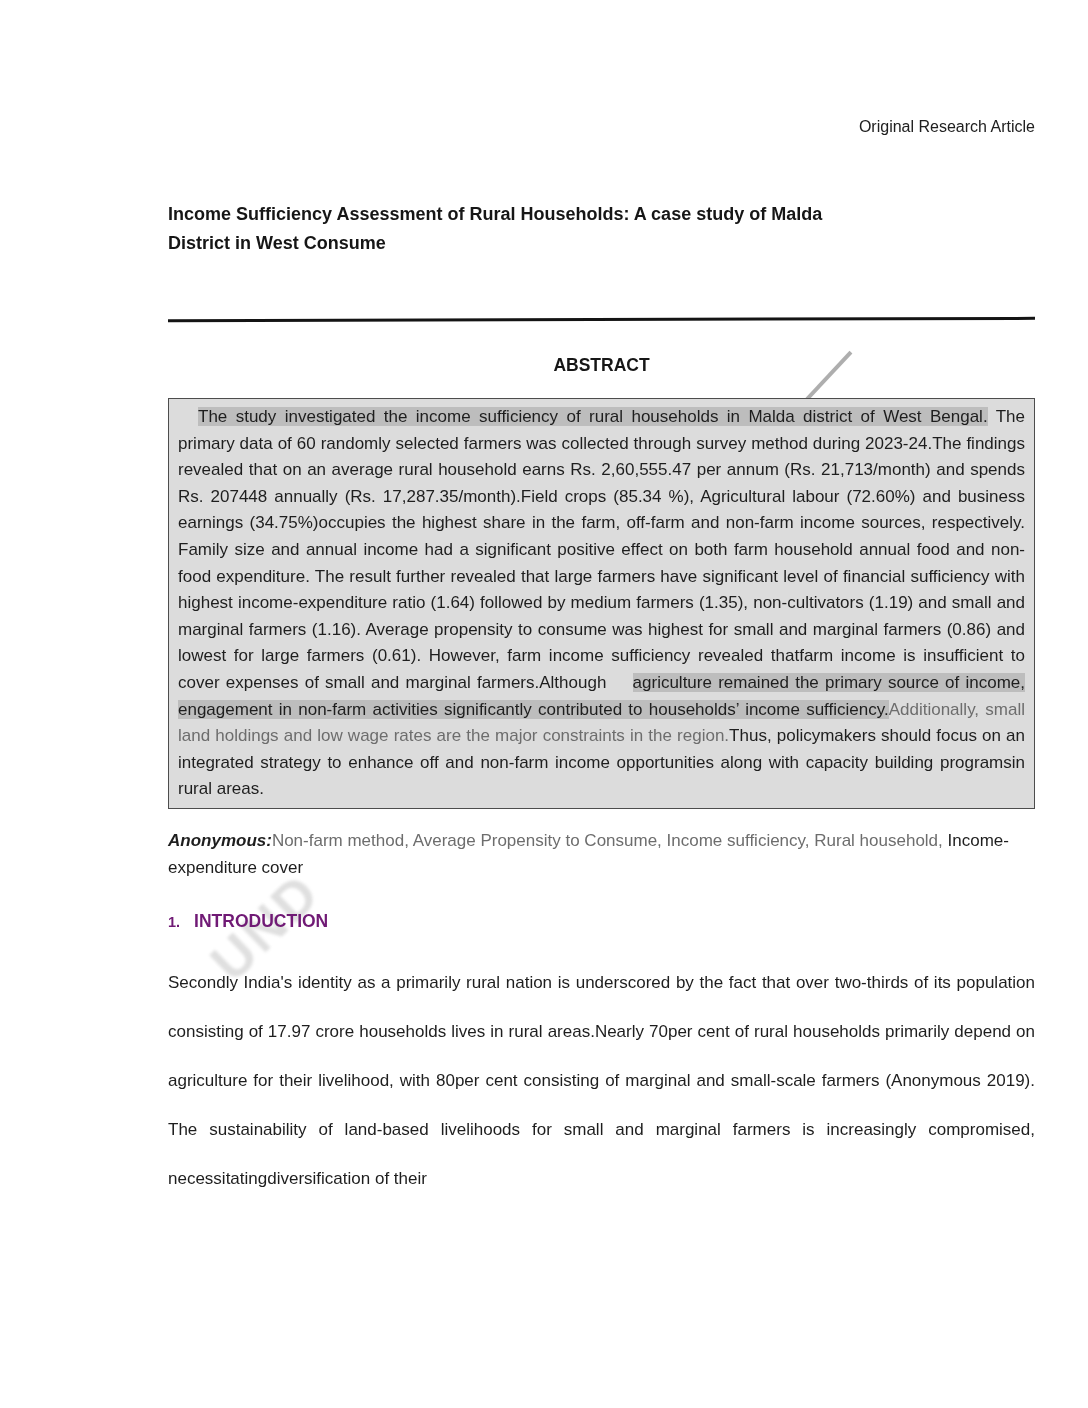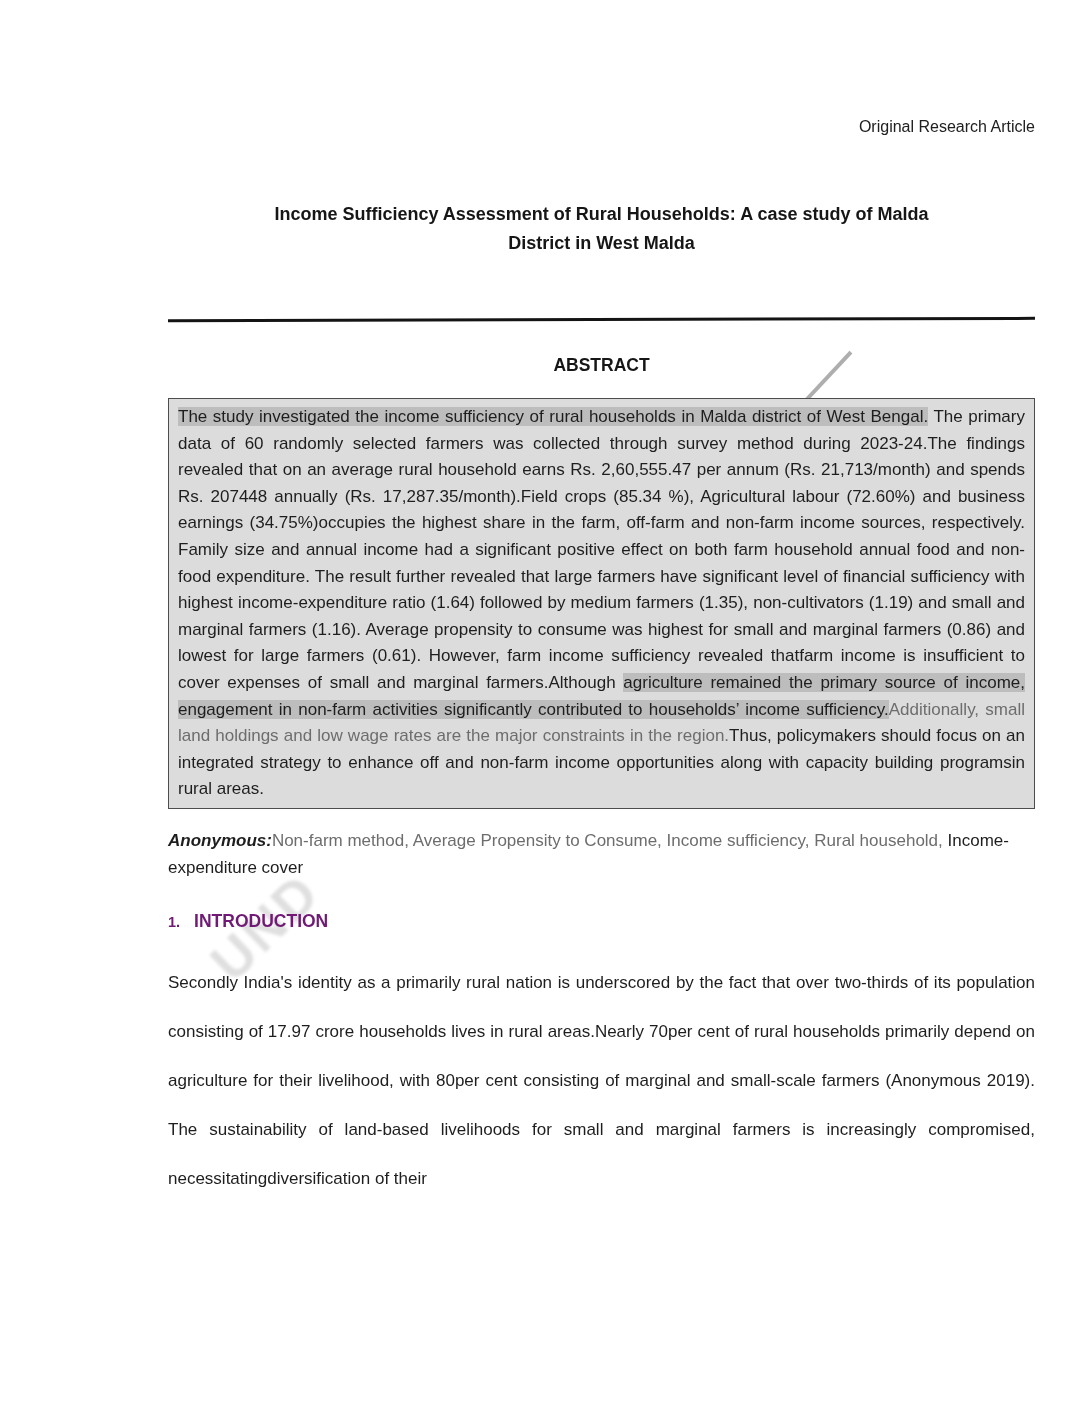--- a/index.html
+++ b/index.html
@@ -30,21 +30,21 @@
 
   .content{position:absolute;left:168px;top:118px;width:867px;}
 
   .article-type{
     text-align:right;font-size:16px;color:#202020;margin:0;
   }
 
   .title{
     margin:64px 0 0 0;
     font-size:18px;font-weight:bold;
-    text-align:center;line-height:29px;color:#161616;
+    text-align:left;line-height:29px;color:#161616;
   }
 
   .rule{
     margin-top:60px;height:3px;background:#141414;width:100%;
     transform:rotate(-0.15deg);
   }
 
   .abstract-heading{
     margin:34px 0 0 0;font-size:17.5px;font-weight:bold;color:#161616;text-align:center;
   }
@@ -53,21 +53,21 @@
     margin-top:22px;
     border:1px solid #4d4d4d;
     background:#dcdcdc;
     padding:5px 9px;
     position:relative;
   }
   .abstract-text{
     margin:0;font-size:17px;line-height:26.6px;
     text-align:justify;color:#1e1e1e;
   }
-  .seg-highlight{background:#bdbdbd;}
+  .seg-highlight{background:#bdbdbd;margin-left:20px;}
   .seg-gray{color:#6d6d6d;}
   .seg-normal{}
 
   .keywords{
     margin:18px 0 0 0;font-size:17px;line-height:27px;color:#1e1e1e;
   }
   .kw-label{font-weight:bold;font-style:italic;}
 
   .section-heading{
     margin:30px 0 0 0;font-size:17.5px;font-weight:bold;color:#701a75;
@@ -84,21 +84,21 @@
 
 <div class="page">
 
   <div class="watermark-text">UND</div>
   <div class="watermark-line"></div>
 
   <div class="content">
 
     <div class="article-type">Original Research Article</div>
 
-    <h1 class="title"><span>Income Sufficiency Assessment of Rural Households: A case study of Malda</span><br><span>District in West Malda</span></h1>
+    <h1 class="title"><span>Income Sufficiency Assessment of Rural Households: A case study of Malda</span><br><span>District in West Consume</span></h1>
 
     <div class="rule"></div>
 
     <h2 class="abstract-heading">ABSTRACT</h2>
 
     <div class="abstract-box">
       <p class="abstract-text"><span class="seg-highlight">The study investigated the income sufficiency of rural households in Malda district of West Bengal.</span><span class="seg-normal"> The primary data of 60 randomly selected farmers was collected through survey method during 2023-24.The findings revealed that on an average rural household earns Rs. 2,60,555.47 per annum (Rs. 21,713/month) and spends Rs. 207448 annually (Rs. 17,287.35/month).Field crops (85.34 %), Agricultural labour (72.60%) and business earnings (34.75%)occupies the highest share in the farm, off-farm and non-farm income sources, respectively. Family size and annual income had a significant positive effect on both farm household annual food and non-food expenditure. The result further revealed that large farmers have significant level of financial sufficiency with highest income-expenditure ratio (1.64) followed by medium farmers (1.35), non-cultivators (1.19) and small and marginal farmers (1.16). Average propensity to consume was highest for small and marginal farmers (0.86) and lowest for large farmers (0.61). However, farm income sufficiency revealed thatfarm income is insufficient to cover expenses of small and marginal farmers.Although </span><span class="seg-highlight">agriculture remained the primary source of income, engagement in non-farm activities significantly contributed to households’ income sufficiency.</span><span class="seg-gray">Additionally, small land holdings and low wage rates are the major constraints in the region.</span><span class="seg-normal">Thus, policymakers should focus on an integrated strategy to enhance off and non-farm income opportunities along with capacity building programsin rural areas.</span></p>
     </div>
 
     <p class="keywords"><span class="kw-label">Anonymous:</span><span><span class="seg-gray">Non-farm method, Average Propensity to Consume, Income sufficiency, Rural household,</span><span class="seg-normal"> Income-expenditure cover</span></span></p>

